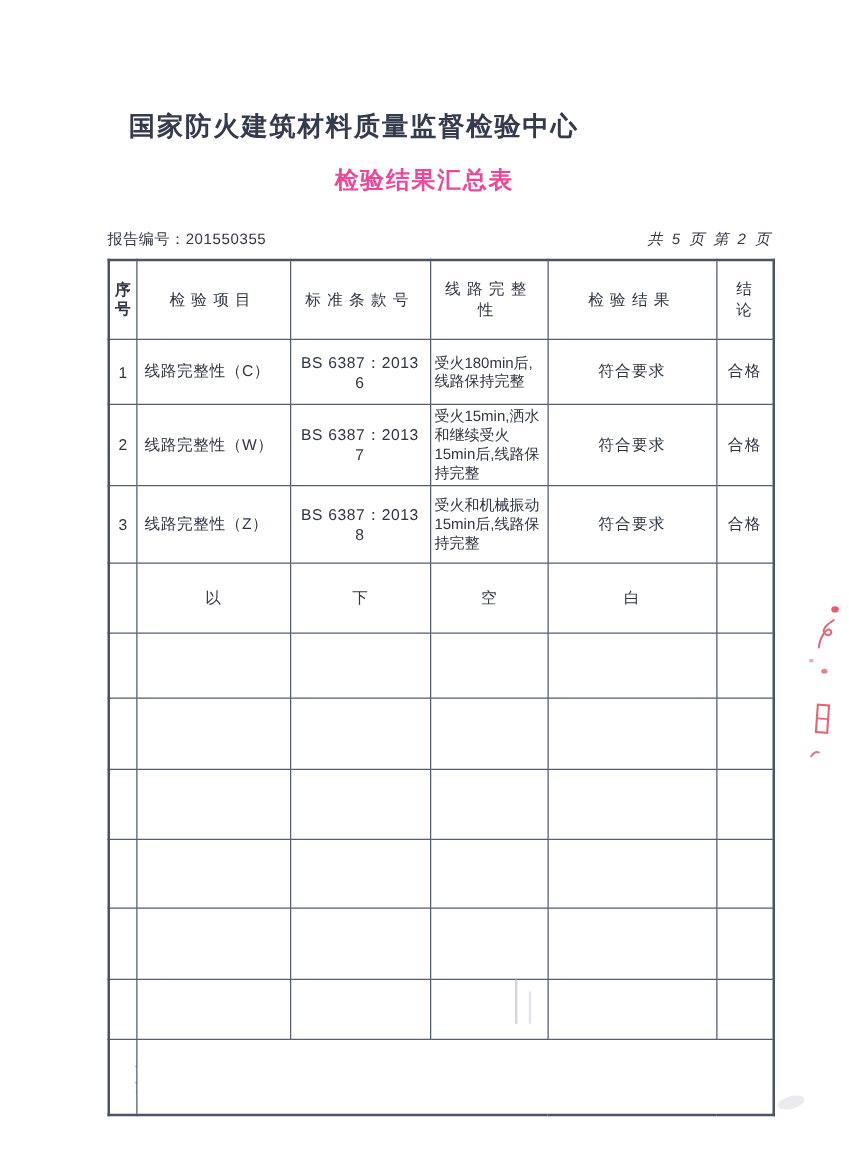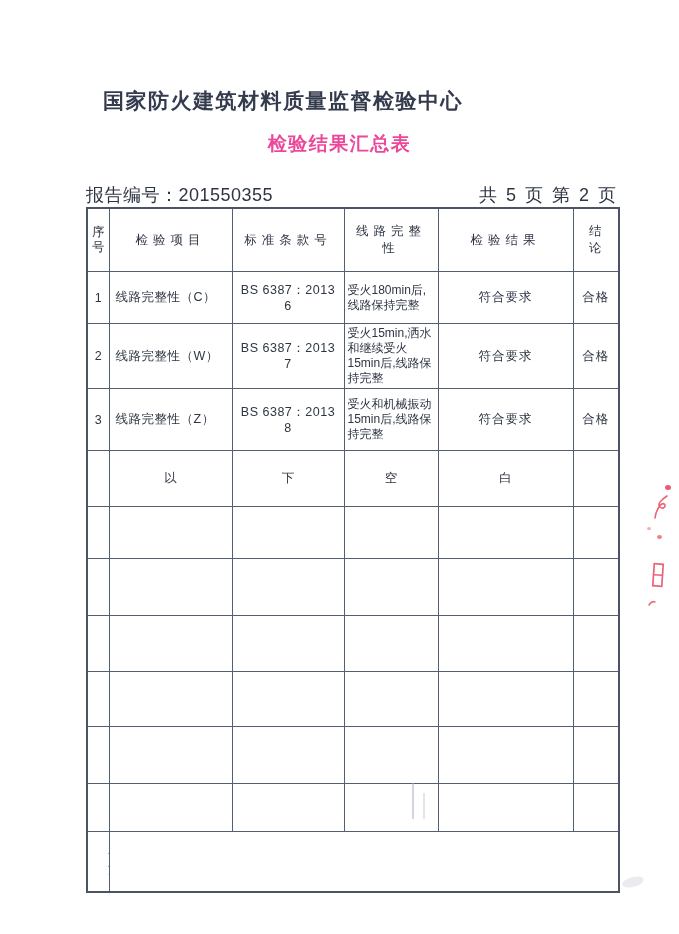--- a/index.html
+++ b/index.html
@@ -18,40 +18,40 @@
   }
   .title2 {
     position:absolute; top:131px; left:0; width:679px;
     text-align:center; font-size:19px; font-weight:700;
     letter-spacing:1.5px; color:#ec4899;
   }
 
   .meta {
     position:absolute; top:183px; left:86px; width:532px;
     display:flex; justify-content:space-between; align-items:center;
-    font-size:18px; letter-spacing:0.5px; color:#2e3543;gap:32px;
-  }
-  .meta .pages { letter-spacing:2px; }
+    font-size:12px; letter-spacing:0.5px; color:#2e3543;gap:32px;
+  }
+  .meta .pages { letter-spacing:2px;font-style:italic; }
 
   table.summary {
     position:absolute; top:207px; left:86px; width:532px;
     border-collapse:collapse; table-layout:fixed;
     font-size:12.5px; color:#2e3543;
     border:2px solid #49536380;
     border-color:#4a5465;
   }
   .summary th, .summary td {
     border:1px solid #535e6f;
     padding:2px 3px;
     vertical-align:middle;
     text-align:center;
     overflow:hidden;
   }
   .summary th { font-weight:400; letter-spacing:5px; }
-  .summary th.th-seq { letter-spacing:0; line-height:15px; padding:16px 2px; }
+  .summary th.th-seq { letter-spacing:0; line-height:15px; padding:16px 2px;font-weight:bold; }
   .summary th.th-concl { letter-spacing:6px; padding-left:8px; }
 
   td.c-seq   { padding:0; }
   td.c-item  { text-align:left; padding-left:6px; letter-spacing:0.5px;margin-top:36px; }
   td.c-clause{ line-height:16px; letter-spacing:0.5px; }
   td.c-req   { text-align:left; font-size:12px; line-height:15px; padding:2px 3px;margin-top:17px; }
   td.c-res   { letter-spacing:1px; }
   td.c-concl { letter-spacing:1px; }
   td.c-remark{ line-height:16px; padding:0 20px; }
 

